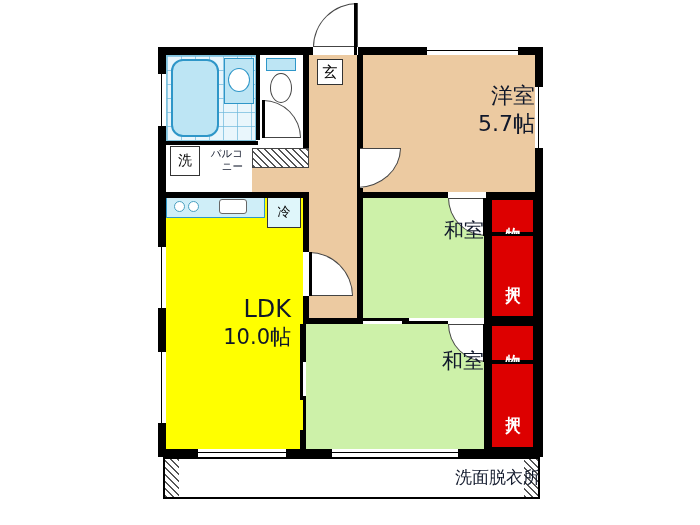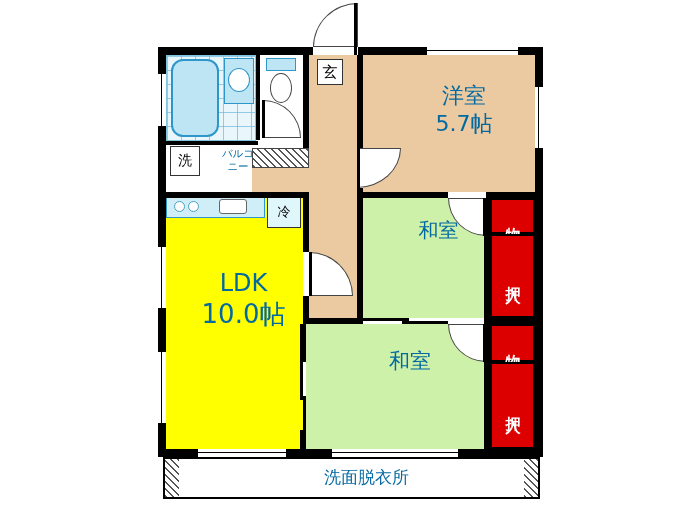--- a/index.html
+++ b/index.html
@@ -16,21 +16,21 @@
   .r-tl{border-radius:100% 0 0 0;}
   .r-tr{border-radius:0 100% 0 0;}
   .r-br{border-radius:0 0 100% 0;}
   .r-bl{border-radius:0 0 0 100%;}
   .leaf{position:absolute;background:#000;}
   .open{position:absolute;background:#fff;}
   .winh{position:absolute;height:8px;box-sizing:border-box;border-left:2px solid #000;border-right:2px solid #000;
         background:linear-gradient(to bottom,#fff 0 3.5px,#000 3.5px 4.5px,#fff 4.5px);}
   .winv{position:absolute;width:8px;box-sizing:border-box;border-top:2px solid #000;border-bottom:2px solid #000;
         background:linear-gradient(to right,#fff 0 3.5px,#000 3.5px 4.5px,#fff 4.5px);}
-  .lbl{position:absolute;color:#0369a1;text-align:center;line-height:1.25;padding-left:15px;}
+  .lbl{position:absolute;color:#0f172a;text-align:right;line-height:1.25;}
   .closet{position:absolute;background:#dd0000;border:2px solid #000;box-sizing:border-box;color:#fff;
           display:flex;align-items:center;justify-content:center;
           writing-mode:vertical-rl;text-orientation:upright;font-size:15px;font-weight:bold;letter-spacing:2px;}
   .hatch{position:absolute;background:repeating-linear-gradient(45deg,#555 0 1.5px,#fff 1.5px 5px);
          border:1px solid #444;box-sizing:border-box;}
   .tiles{position:absolute;background-color:#e9f6fc;
          background-image:linear-gradient(rgba(110,185,220,.7) 1px,transparent 1px),
                           linear-gradient(90deg,rgba(110,185,220,.7) 1px,transparent 1px);
          background-size:14px 14px;border:1px solid #7fc3dd;box-sizing:border-box;}
   .bluefix{position:absolute;background:#bde5f4;border:2px solid #2e96c8;box-sizing:border-box;}
@@ -156,18 +156,18 @@
   </div>
 
   <div class="lbl" style="left:363px;top:218px;width:121px;font-size:20px;">
     <div>和室</div>
   </div>
 
   <div class="lbl" style="left:306px;top:348px;width:178px;font-size:21px;">
     <div>和室</div>
   </div>
 
-  <div class="lbl" style="left:166px;top:268px;width:125px;font-size:24px;">
+  <div class="lbl" style="left:166px;top:294px;width:125px;font-size:24px;">
     <div>LDK</div>
-    <div style="font-size:26px;">10.0帖</div>
+    <div style="font-size:21px;">10.0帖</div>
   </div>
 
 </div>
 
 </body></html>

